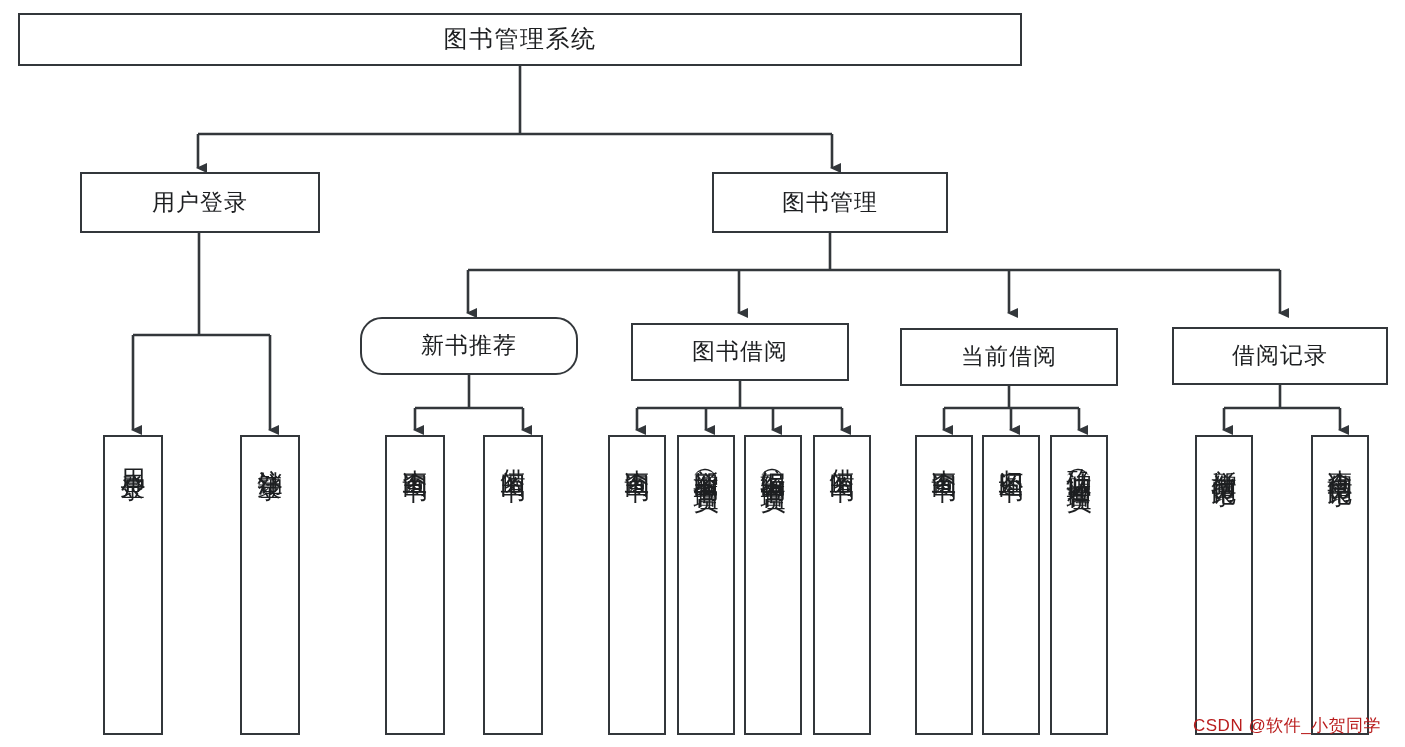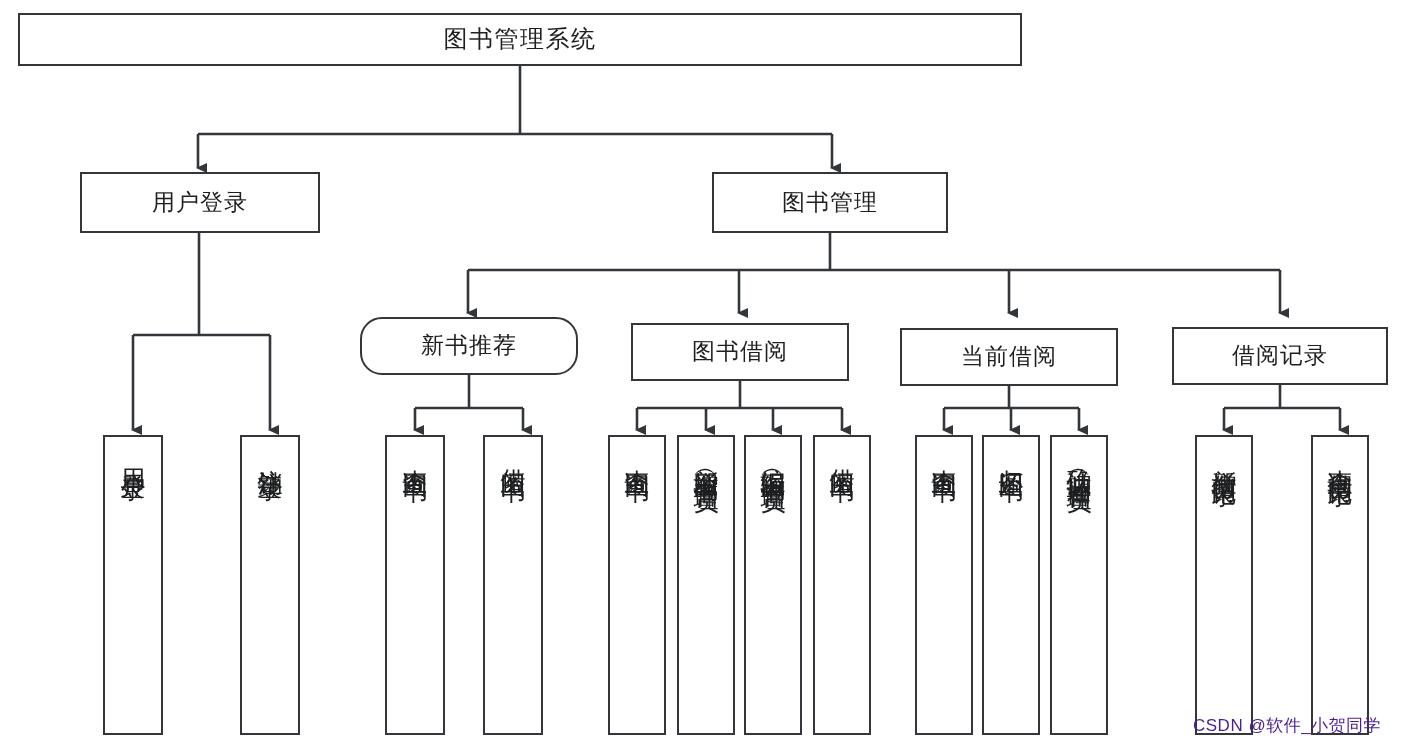--- a/index.html
+++ b/index.html
@@ -56,21 +56,21 @@
     writing-mode:vertical-rl;
     text-orientation:upright;
     font-size:25px;
     letter-spacing:3px;
     line-height:1;
     white-space:nowrap;
   }
   .watermark{
     position:absolute;
     font-size:17px;
-    color:#4c1d95;
+    color:#b91c1c;
     letter-spacing:0.5px;
     white-space:nowrap;
     user-select:none;
   }
 </style>
 </head>
 <body>
 
 <div id="canvas">
 

